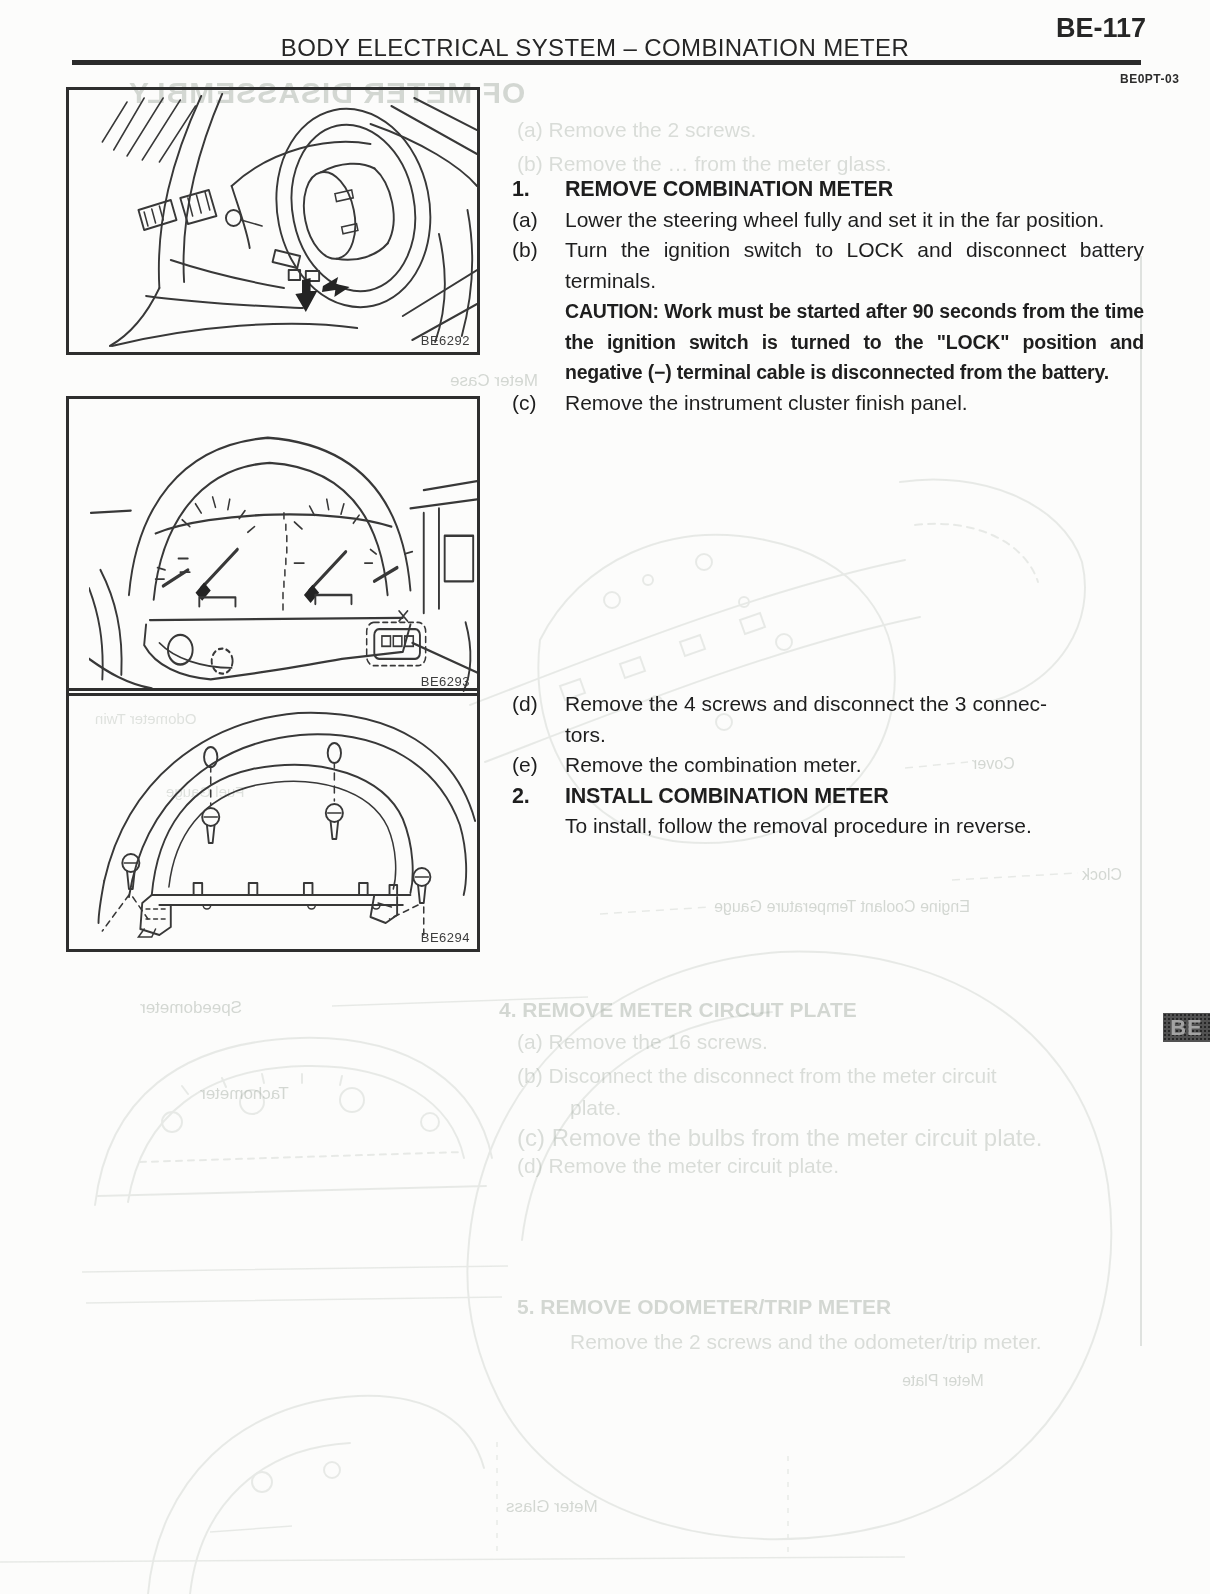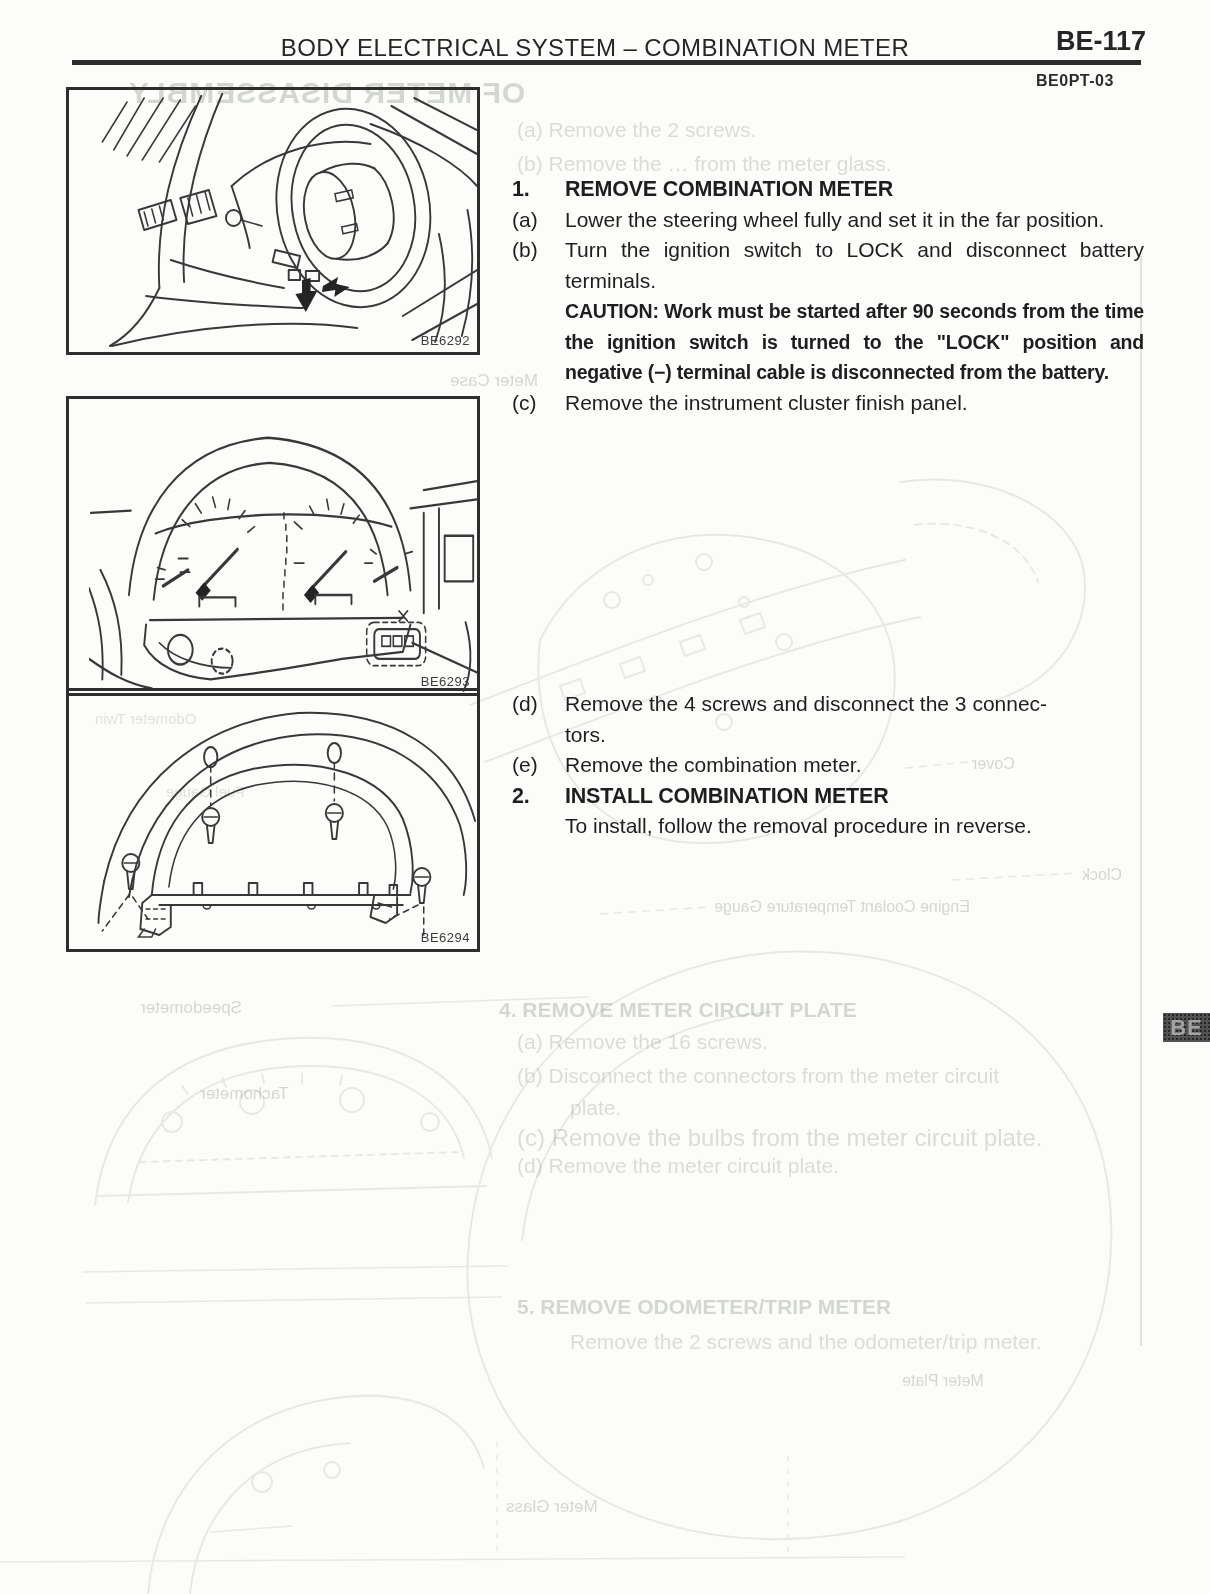--- a/index.html
+++ b/index.html
@@ -3,25 +3,25 @@
 <meta charset="utf-8">
 <style>
   html,body{margin:0;padding:0;}
   body{width:1210px;height:1594px;overflow:hidden;background:#e8e8e8;}
   .page{position:relative;width:1210px;height:1594px;background:#fcfcfb;
         font-family:"Liberation Sans","DejaVu Sans",sans-serif;color:#232323;}
 
   
   .hdr-title{position:absolute;top:34px;left:0;width:1190px;text-align:center;
              font-size:24px;font-weight:normal;letter-spacing:.4px;color:#262626;}
-  .hdr-page{position:absolute;top:26px;left:1056px;font-size:27px;font-weight:bold;color:#262626;}
+  .hdr-page{position:absolute;top:13px;left:1056px;font-size:27px;font-weight:bold;color:#262626;}
   .hdr-rule{position:absolute;top:60px;left:72px;width:1069px;height:5px;background:#2b2b2b;}
 
   
-  .sec-code{position:absolute;top:72px;left:1008px;font-size:16px;font-weight:bold;
+  .sec-code{position:absolute;top:72px;left:1092px;font-size:12px;font-weight:bold;
             letter-spacing:.5px;color:#2c2c2c;padding-left:28px;}
   .sec-title{position:absolute;top:84px;left:512px;width:645px;font-size:33px;
              font-weight:bold;letter-spacing:-.8px;line-height:41px;color:#2b2b2b;}
 
   
   .figbox{position:absolute;left:66px;width:414px;border:3px solid #2e2e2e;
           box-sizing:border-box;background:transparent;padding-left:20px;}
   .figbox svg{display:block;width:100%;height:100%;}
   .figlabel{position:absolute;right:7px;bottom:4px;font-size:13px;letter-spacing:.5px;color:#3c3c3c;}
   .ln{fill:none;stroke:#383838;stroke-width:2;stroke-linecap:round;stroke-linejoin:round;}
@@ -109,21 +109,21 @@
   <div class="ghost-t" style="left:517px;top:118px;font-size:21px;">(a)   Remove the 2 screws.</div>
   <div class="ghost-t" style="left:517px;top:152px;font-size:21px;">(b)   Remove the … from the meter glass.</div>
   <div class="ghost-t mir" style="left:450px;top:371px;font-size:17px;">Meter Case</div>
   <div class="ghost-t mir" style="left:95px;top:710px;font-size:15px;opacity:.22;">Odometer Twin</div>
   <div class="ghost-t mir" style="left:166px;top:783px;font-size:15px;opacity:.22;">Fuel Gauge</div>
   <div class="ghost-t mir" style="left:972px;top:755px;font-size:16px;">Cover</div>
   <div class="ghost-t mir" style="left:1082px;top:866px;font-size:16px;">Clock</div>
   <div class="ghost-t mir" style="left:714px;top:898px;font-size:16px;">Engine Coolant Temperature Gauge</div>
   <div class="ghost-t gb" style="left:499px;top:998px;font-size:21px;">4.   REMOVE METER CIRCUIT PLATE</div>
   <div class="ghost-t" style="left:517px;top:1030px;font-size:21px;">(a)   Remove the 16 screws.</div>
-  <div class="ghost-t" style="left:517px;top:1064px;font-size:21px;">(b)   Disconnect the connectors from the meter circuit</div>
+  <div class="ghost-t" style="left:517px;top:1064px;font-size:21px;">(b)   Disconnect the disconnect from the meter circuit</div>
   <div class="ghost-t" style="left:570px;top:1096px;font-size:21px;">plate.</div>
   <div class="ghost-t" style="left:517px;top:1124px;font-size:24px;">(c)   Remove the bulbs from the meter circuit plate.</div>
   <div class="ghost-t" style="left:517px;top:1154px;font-size:21px;">(d)   Remove the meter circuit plate.</div>
   <div class="ghost-t mir" style="left:140px;top:998px;font-size:17px;">Speedometer</div>
   <div class="ghost-t mir" style="left:200px;top:1084px;font-size:17px;">Tachometer</div>
   <div class="ghost-t gb" style="left:517px;top:1295px;font-size:21px;">5.   REMOVE ODOMETER/TRIP METER</div>
   <div class="ghost-t" style="left:570px;top:1330px;font-size:21px;">Remove the 2 screws and the odometer/trip meter.</div>
   <div class="ghost-t mir" style="left:902px;top:1372px;font-size:16px;">Meter Plate</div>
   <div class="ghost-t mir" style="left:506px;top:1497px;font-size:17px;">Meter Glass</div>
   <div class="edge-v"></div>

